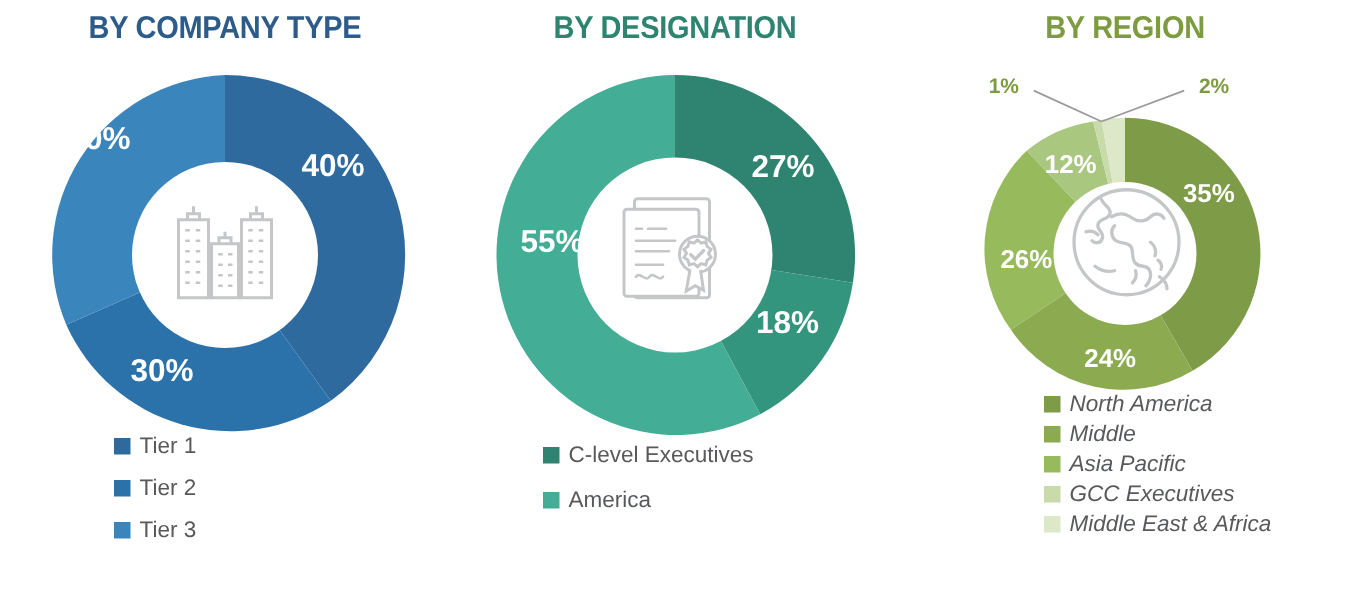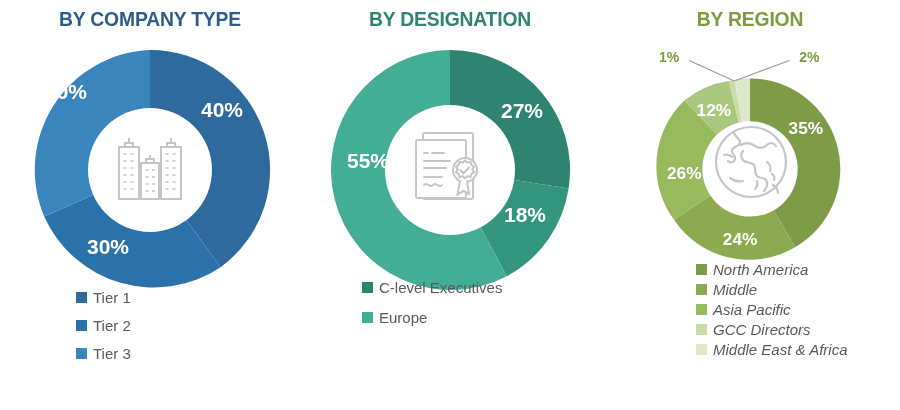--- a/index.html
+++ b/index.html
@@ -98,21 +98,21 @@
     height: 11px;
     flex: 0 0 11px;
     margin-right: 6px;
     display: inline-block;
   }
   .legend .lbl { white-space: nowrap; }
 
   
   .legend.l1 { top: 290px; padding-left: 76px; }
   .legend.l1 li { margin-bottom: 13px; }
-  .legend.l2 { top: 280px; padding-left: 62px; }
+  .legend.l2 { top: 296px; padding-left: 62px; }
   .legend.l2 li { margin-bottom: 15px; }
   .legend.l3 { top: 262px; padding-left: 96px; font-style: italic; }
   .legend.l3 li { margin-bottom: 5px; }
 </style>
 </head>
 <body>
 
 <div class="board">
 
   <div class="panel">
@@ -208,21 +208,21 @@
       </span>
     </div>
 
     <ul class="legend l2">
       <li>
         <span class="swatch" style="background:#2e8470"></span>
         <span class="lbl">C-level Executives</span>
       </li>
       <li>
         <span class="swatch" style="background:#43ae95"></span>
-        <span class="lbl">Europe</span>
+        <span class="lbl">America</span>
       </li>
     </ul>
   </div>
 
   <div class="panel">
     <div class="panel-title" style="color:#7d9b3f">BY REGION</div>
 
     <div class="donut-wrap p3">
       <svg class="donut-svg" viewBox="-20 -32 280 292">
 
@@ -276,21 +276,21 @@
       <li>
         <span class="swatch" style="background:#8cab51"></span>
         <span class="lbl">Middle</span>
       </li>
       <li>
         <span class="swatch" style="background:#97ba5d"></span>
         <span class="lbl">Asia Pacific</span>
       </li>
       <li>
         <span class="swatch" style="background:#c9dbaa"></span>
-        <span class="lbl">GCC Directors</span>
+        <span class="lbl">GCC Executives</span>
       </li>
       <li>
         <span class="swatch" style="background:#dde8c9"></span>
         <span class="lbl">Middle East &amp; Africa</span>
       </li>
     </ul>
   </div>
 
 </div>
 

